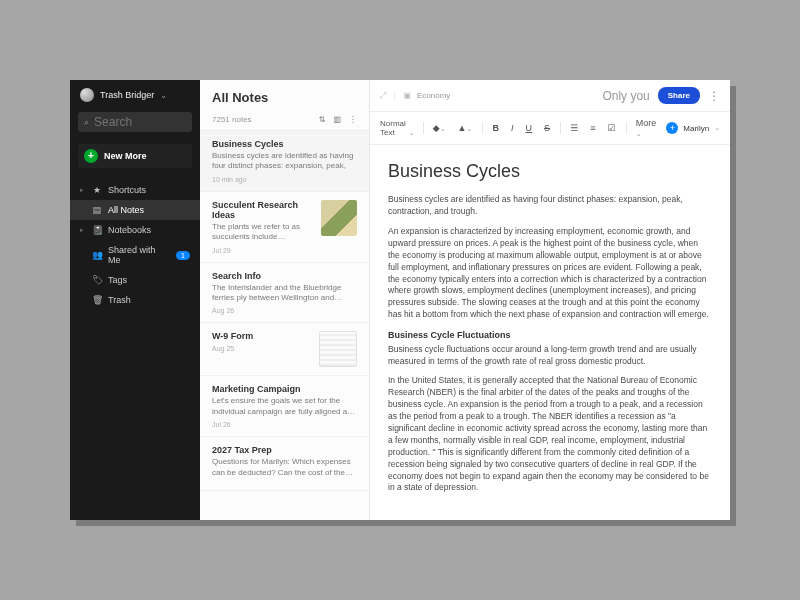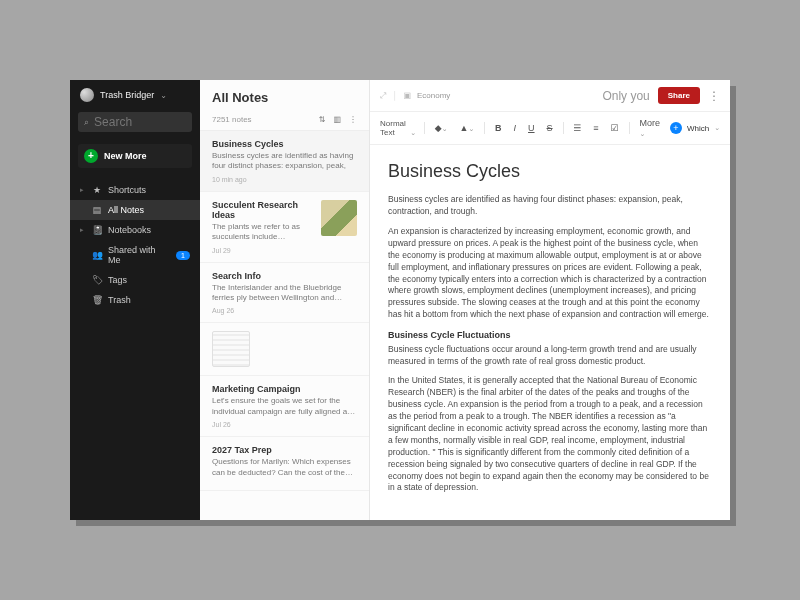--- a/index.html
+++ b/index.html
@@ -107,21 +107,21 @@
   .crumbs {
     display: flex; align-items: center; justify-content: space-between;
     padding: 7px 10px; border-bottom: 1px solid #eee;
   }
   .crumbs-left { display: flex; align-items: center; gap: 6px; color: #999; font-size: 8px; }
   .nb-icon { color: #bbb; }
   .divider { color: #ddd; }
   .crumbs-right { display: flex; align-items: center; gap: 8px; }
   .onlyyou { color: #9a9a9a; font-size: 12px; }
   .share-btn {
-    background: #b91c1c; color: #fff; border-radius: 3px;
+    background: #1d4ed8; color: #fff; border-radius: 8px;
     font-size: 8px; font-weight: 600; padding: 4px 10px;
   }
   .more-dots { color: #888; font-size: 12px; line-height: 1; }
 
   .toolbar {
     display: flex; align-items: center; gap: 8px;
     padding: 6px 10px; border-bottom: 1px solid #eee;
     color: #555; font-size: 8px;
   }
   .tb-sel { color: #555; display: flex; align-items: flex-end; gap: 3px; }
@@ -232,20 +232,24 @@
           <div class="thumb photo"></div>
         </div>
         <div class="note-item">
           <div class="note-main">
             <div class="note-title">Search Info</div>
             <div class="note-snip">The Interislander and the Bluebridge ferries ply between Wellington and Newfoundland.</div>
             <div class="note-date">Aug 26</div>
           </div>
         </div>
         <div class="note-item">
+          <div class="note-main">
+            <div class="note-title">W-9 Form</div>
+            <div class="note-date">Aug 25</div>
+          </div>
           <div class="thumb doc"></div>
         </div>
         <div class="note-item">
           <div class="note-main">
             <div class="note-title">Marketing Campaign</div>
             <div class="note-snip">Let's ensure the goals we set for the individual campaign are fully aligned and in</div>
             <div class="note-date">Jul 26</div>
           </div>
         </div>
         <div class="note-item">
@@ -289,21 +293,21 @@
       <span class="tb-sep"></span>
       <span class="tb-btn">☰</span>
       <span class="tb-btn">≡</span>
       <span class="tb-btn">☑</span>
       <span class="tb-sep"></span>
       <span class="tb-btn more-link">
         <span>More</span> <span class="chev-s">⌄</span>
       </span>
       <span class="insert">
         <span class="dot">+</span>
-        <span>Which</span>
+        <span>Marilyn</span>
         <span class="chev-s">⌄</span>
       </span>
     </div>
 
     <div class="doc" id="doc">
       <h1>Business Cycles</h1>
         <p>Business cycles are identified as having four distinct phases: expansion, peak, contraction, and trough.</p>
         <p>An expansion is characterized by increasing employment, economic growth, and upward pressure on prices. A peak is the highest point of the business cycle, when the economy is producing at maximum allowable output, employment is at or above full employment, and inflationary pressures on prices are evident. Following a peak, the economy typically enters into a correction which is characterized by a contraction where growth slows, employment declines (unemployment increases), and pricing pressures subside.  The slowing ceases at the trough and at this point the economy has hit a bottom from which the next phase of expansion and contraction will emerge.</p>
         <h2>Business Cycle Fluctuations</h2>
         <p>Business cycle fluctuations occur around a long-term growth trend and are usually measured in terms of the growth rate of real gross domestic product.</p>

